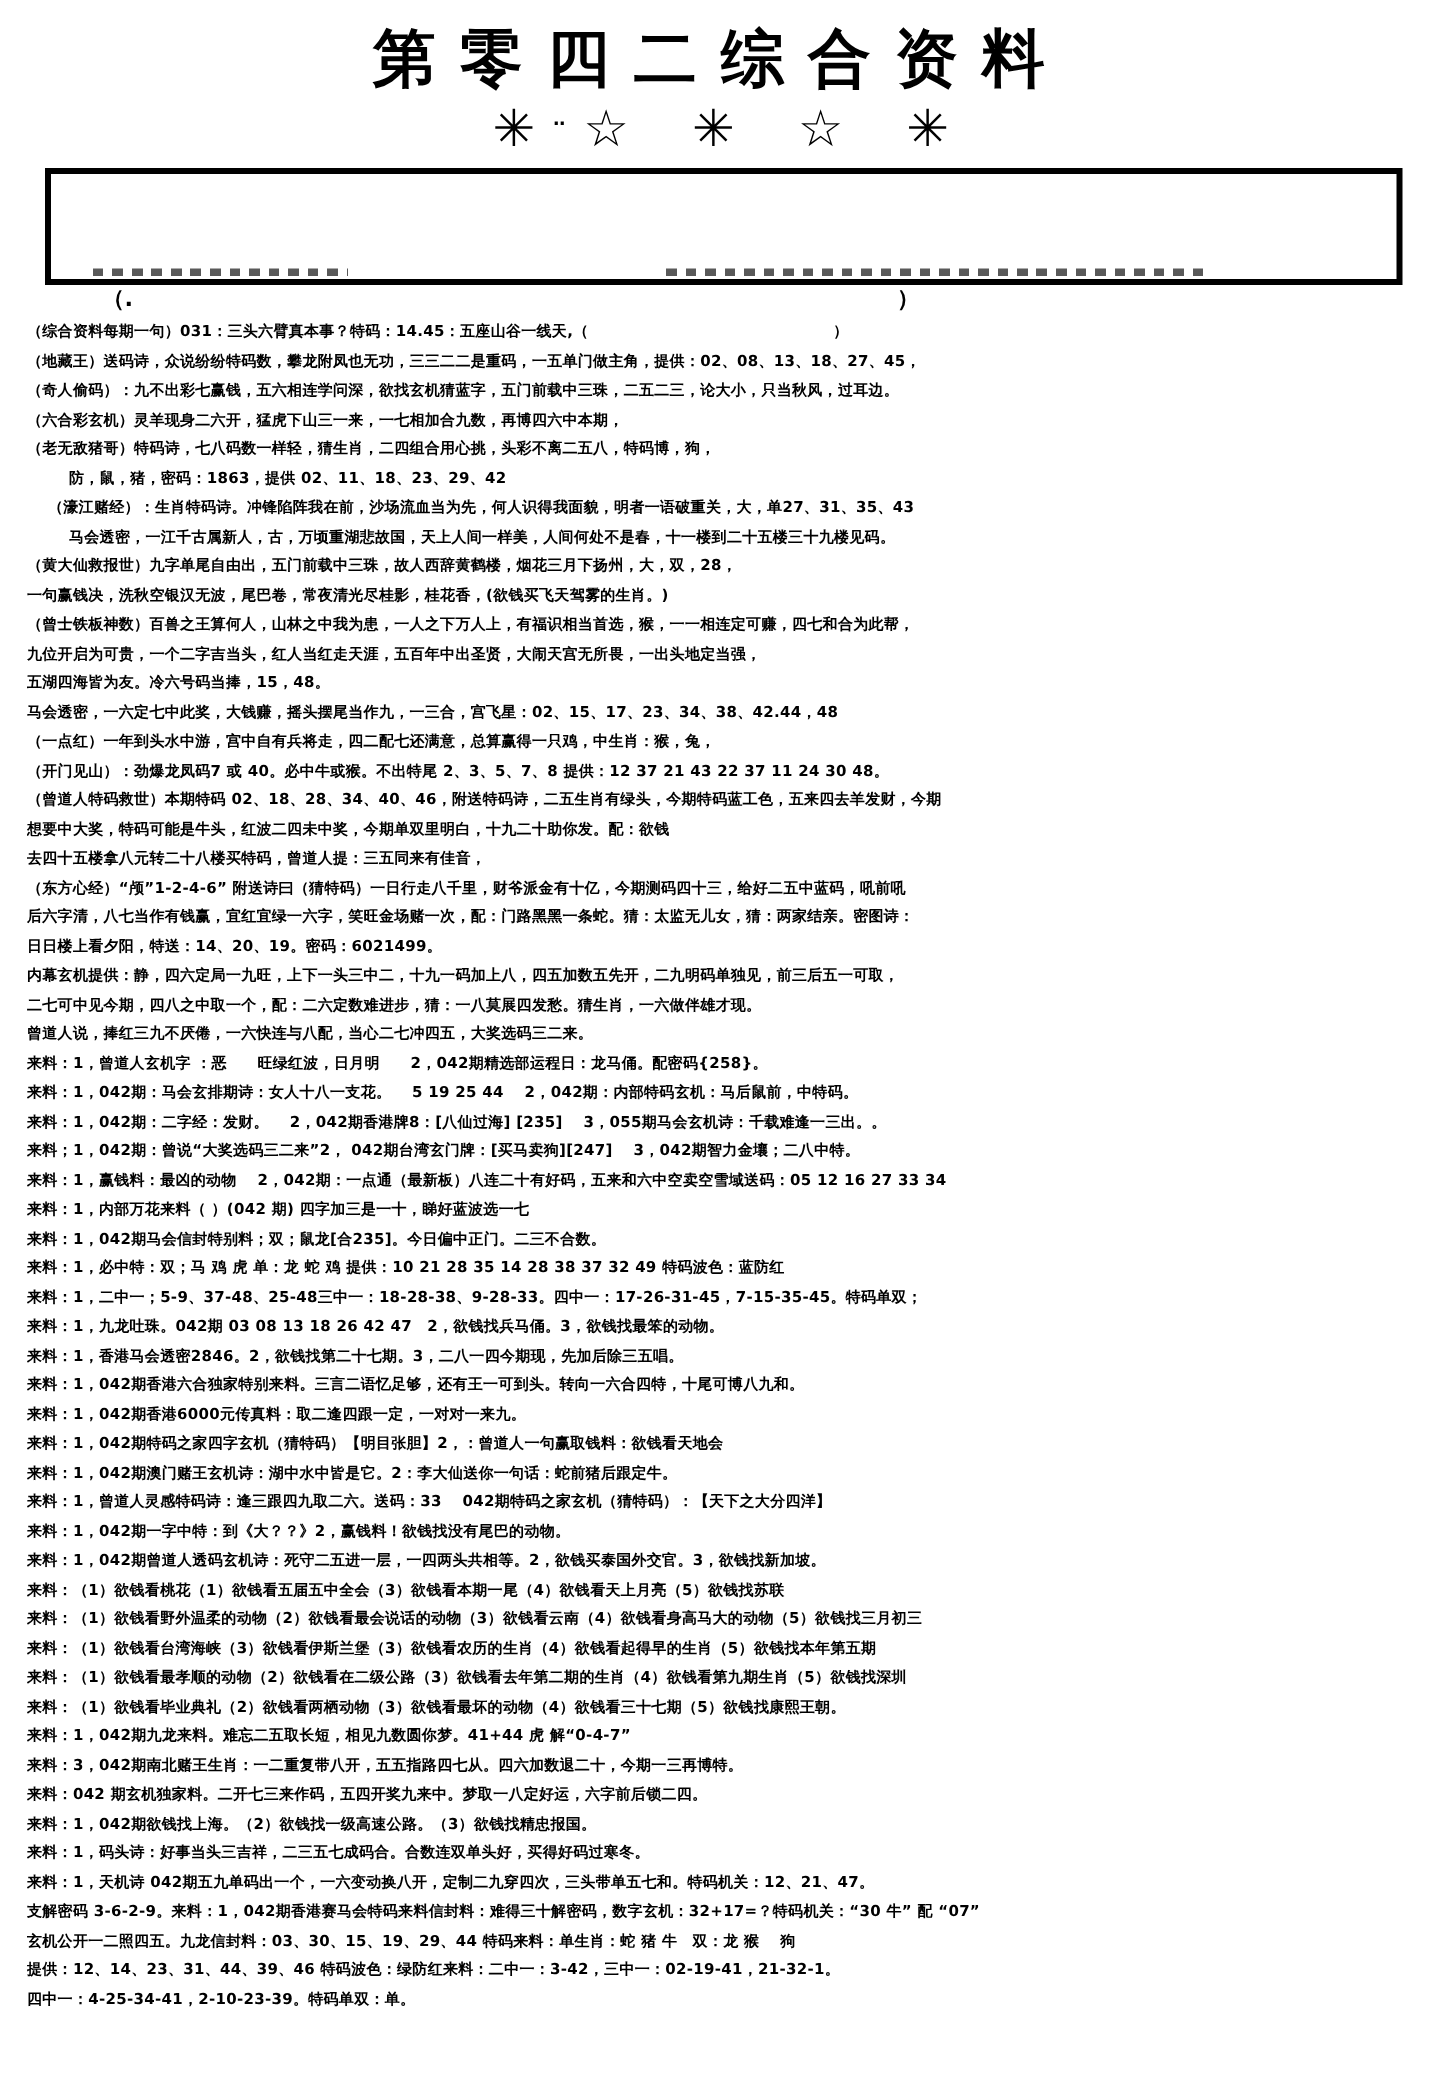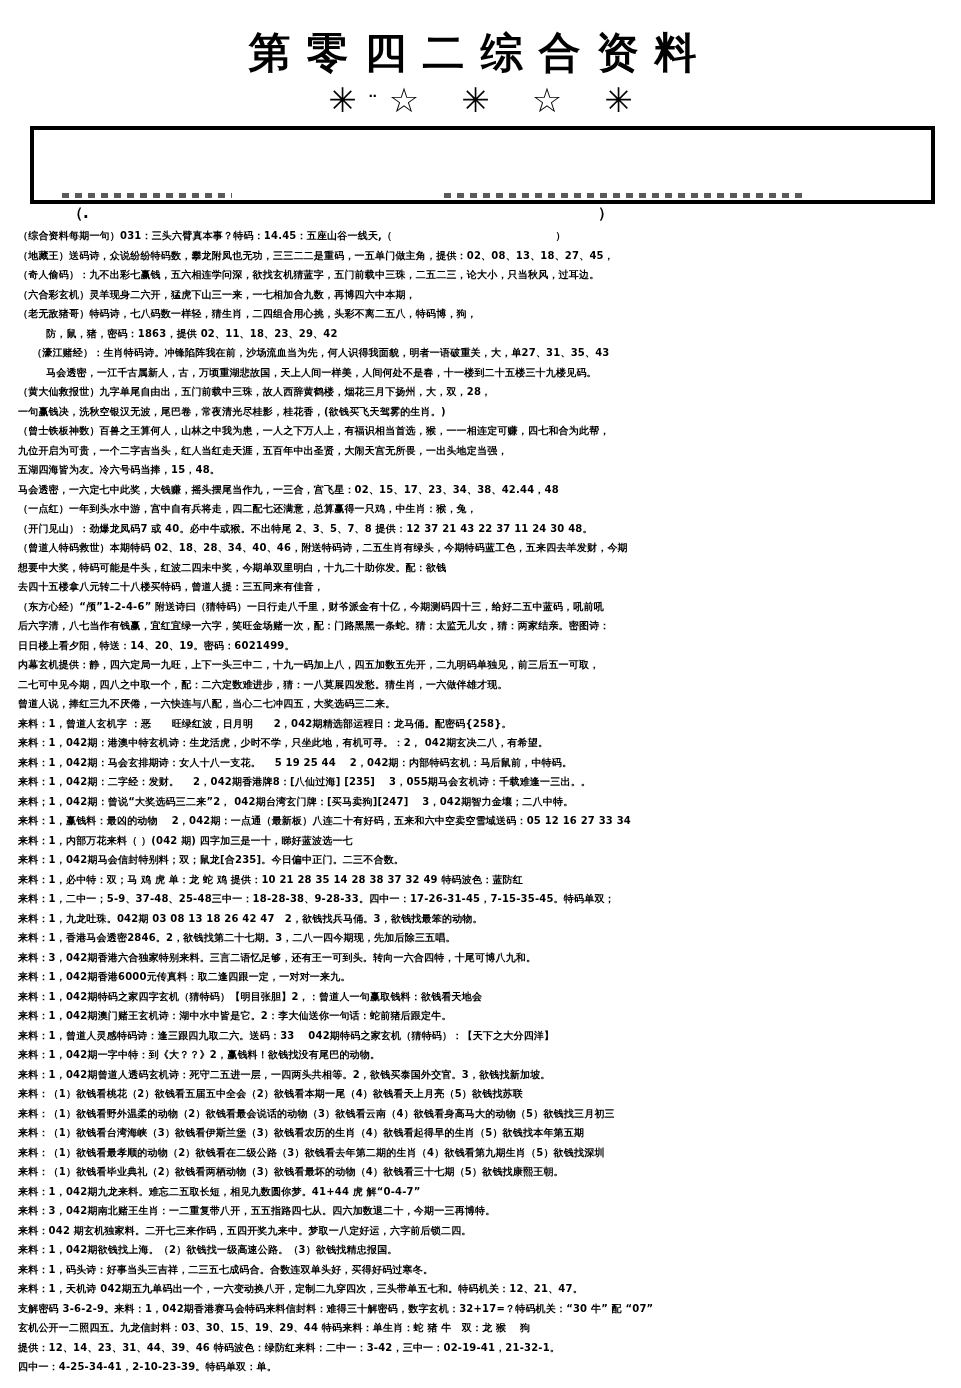--- a/index.html
+++ b/index.html
@@ -3,21 +3,21 @@
 <meta charset="utf-8">
 <style>
   html,body{margin:0;padding:0;background:#fff;}
   body{
     width:961px;height:1388px;overflow:hidden;
     font-family:"DejaVu Sans","Liberation Sans",sans-serif;
     color:#000;
   }
   .page{position:relative;width:961px;height:1388px;background:#fff;}
   .title{
-    text-align:center;margin-top:30px;
+    text-align:center;margin-top:16px;
     font-size:42px;font-weight:700;letter-spacing:16px;
     line-height:1.1;white-space:nowrap;
   }
   .stars-row{
     display:flex;justify-content:center;align-items:center;
     gap:42px;margin-top:4px;height:40px;
   }
   .star{font-size:34px;font-weight:700;line-height:1;}
   .dots{font-size:12px;font-weight:700;margin:-14px -30px 0 -30px;}
   .big-box{
@@ -92,39 +92,38 @@
       <div class="line">（曾道人特码救世）本期特码 02、18、28、34、40、46，附送特码诗，二五生肖有绿头，今期特码蓝工色，五来四去羊发财，今期</div>
       <div class="line">想要中大奖，特码可能是牛头，红波二四未中奖，今期单双里明白，十九二十助你发。配：欲钱</div>
       <div class="line">去四十五楼拿八元转二十八楼买特码，曾道人提：三五同来有佳音，</div>
       <div class="line">（东方心经）“颅”1-2-4-6” 附送诗曰（猜特码）一日行走八千里，财爷派金有十亿，今期测码四十三，给好二五中蓝码，吼前吼</div>
       <div class="line">后六字清，八七当作有钱赢，宜红宜绿一六字，笑旺金场赌一次，配：门路黑黑一条蛇。猜：太监无儿女，猜：两家结亲。密图诗：</div>
       <div class="line">日日楼上看夕阳，特送：14、20、19。密码：6021499。</div>
       <div class="line">内幕玄机提供：静，四六定局一九旺，上下一头三中二，十九一码加上八，四五加数五先开，二九明码单独见，前三后五一可取，</div>
       <div class="line">二七可中见今期，四八之中取一个，配：二六定数难进步，猜：一八莫展四发愁。猜生肖，一六做伴雄才现。</div>
       <div class="line">曾道人说，捧红三九不厌倦，一六快连与八配，当心二七冲四五，大奖选码三二来。</div>
       <div class="line">来料：1，曾道人玄机字 ：恶　　旺绿红波，日月明　　2，042期精选部运程日：龙马俑。配密码{258}。</div>
-      <div class="line">来料：1，042期：港澳中特玄机诗：生龙活虎，少时不学，只坐此地，有机可寻。：2， 042期玄决二八，有希望。</div>
       <div class="line">来料：1，042期：马会玄排期诗：女人十八一支花。　 5 19 25 44　 2，042期：内部特码玄机：马后鼠前，中特码。</div>
       <div class="line">来料：1，042期：二字经：发财。　 2，042期香港牌8：[八仙过海] [235]　 3，055期马会玄机诗：千载难逢一三出。。</div>
       <div class="line">来料；1，042期：曾说“大奖选码三二来”2， 042期台湾玄门牌：[买马卖狗][247]　 3，042期智力金壤；二八中特。</div>
       <div class="line">来料：1，赢钱料：最凶的动物　 2，042期：一点通（最新板）八连二十有好码，五来和六中空卖空雪域送码：05 12 16 27 33 34</div>
       <div class="line">来料：1，内部万花来料（ ）(042 期) 四字加三是一十，睇好蓝波选一七</div>
       <div class="line">来料：1，042期马会信封特别料；双；鼠龙[合235]。今日偏中正门。二三不合数。</div>
       <div class="line">来料：1，必中特：双；马 鸡 虎 单：龙 蛇 鸡 提供：10 21 28 35 14 28 38 37 32 49 特码波色：蓝防红</div>
       <div class="line">来料：1，二中一；5-9、37-48、25-48三中一：18-28-38、9-28-33。四中一：17-26-31-45，7-15-35-45。特码单双；</div>
       <div class="line">来料：1，九龙吐珠。042期 03 08 13 18 26 42 47　2，欲钱找兵马俑。3，欲钱找最笨的动物。</div>
       <div class="line">来料：1，香港马会透密2846。2，欲钱找第二十七期。3，二八一四今期现，先加后除三五唱。</div>
-      <div class="line">来料：3，042期香港六合独家特别来料。三言二语忆足够，还有王一可到头。转向一六合四特，十尾可博八九和。</div>
+      <div class="line">来料：1，042期香港六合独家特别来料。三言二语忆足够，还有王一可到头。转向一六合四特，十尾可博八九和。</div>
       <div class="line">来料：1，042期香港6000元传真料：取二逢四跟一定，一对对一来九。</div>
       <div class="line">来料：1，042期特码之家四字玄机（猜特码）【明目张胆】2，：曾道人一句赢取钱料：欲钱看天地会</div>
       <div class="line">来料：1，042期澳门赌王玄机诗：湖中水中皆是它。2：李大仙送你一句话：蛇前猪后跟定牛。</div>
       <div class="line">来料：1，曾道人灵感特码诗：逢三跟四九取二六。送码：33　 042期特码之家玄机（猜特码）：【天下之大分四洋】</div>
       <div class="line">来料：1，042期一字中特：到《大？？》2，赢钱料！欲钱找没有尾巴的动物。</div>
       <div class="line">来料：1，042期曾道人透码玄机诗：死守二五进一层，一四两头共相等。2，欲钱买泰国外交官。3，欲钱找新加坡。</div>
-      <div class="line">来料：（1）欲钱看桃花（2）欲钱看五届五中全会（2）欲钱看本期一尾（4）欲钱看天上月亮（5）欲钱找苏联</div>
+      <div class="line">来料：（1）欲钱看桃花（1）欲钱看五届五中全会（3）欲钱看本期一尾（4）欲钱看天上月亮（5）欲钱找苏联</div>
       <div class="line">来料：（1）欲钱看野外温柔的动物（2）欲钱看最会说话的动物（3）欲钱看云南（4）欲钱看身高马大的动物（5）欲钱找三月初三</div>
       <div class="line">来料：（1）欲钱看台湾海峡（3）欲钱看伊斯兰堡（3）欲钱看农历的生肖（4）欲钱看起得早的生肖（5）欲钱找本年第五期</div>
       <div class="line">来料：（1）欲钱看最孝顺的动物（2）欲钱看在二级公路（3）欲钱看去年第二期的生肖（4）欲钱看第九期生肖（5）欲钱找深圳</div>
       <div class="line">来料：（1）欲钱看毕业典礼（2）欲钱看两栖动物（3）欲钱看最坏的动物（4）欲钱看三十七期（5）欲钱找康熙王朝。</div>
       <div class="line">来料：1，042期九龙来料。难忘二五取长短，相见九数圆你梦。41+44 虎 解“0-4-7”</div>
       <div class="line">来料：3，042期南北赌王生肖：一二重复带八开，五五指路四七从。四六加数退二十，今期一三再博特。</div>
       <div class="line">来料：042 期玄机独家料。二开七三来作码，五四开奖九来中。梦取一八定好运，六字前后锁二四。</div>
       <div class="line">来料：1，042期欲钱找上海。（2）欲钱找一级高速公路。（3）欲钱找精忠报国。</div>
       <div class="line">来料：1，码头诗：好事当头三吉祥，二三五七成码合。合数连双单头好，买得好码过寒冬。</div>
       <div class="line">来料：1，天机诗 042期五九单码出一个，一六变动换八开，定制二九穿四次，三头带单五七和。特码机关：12、21、47。</div>

